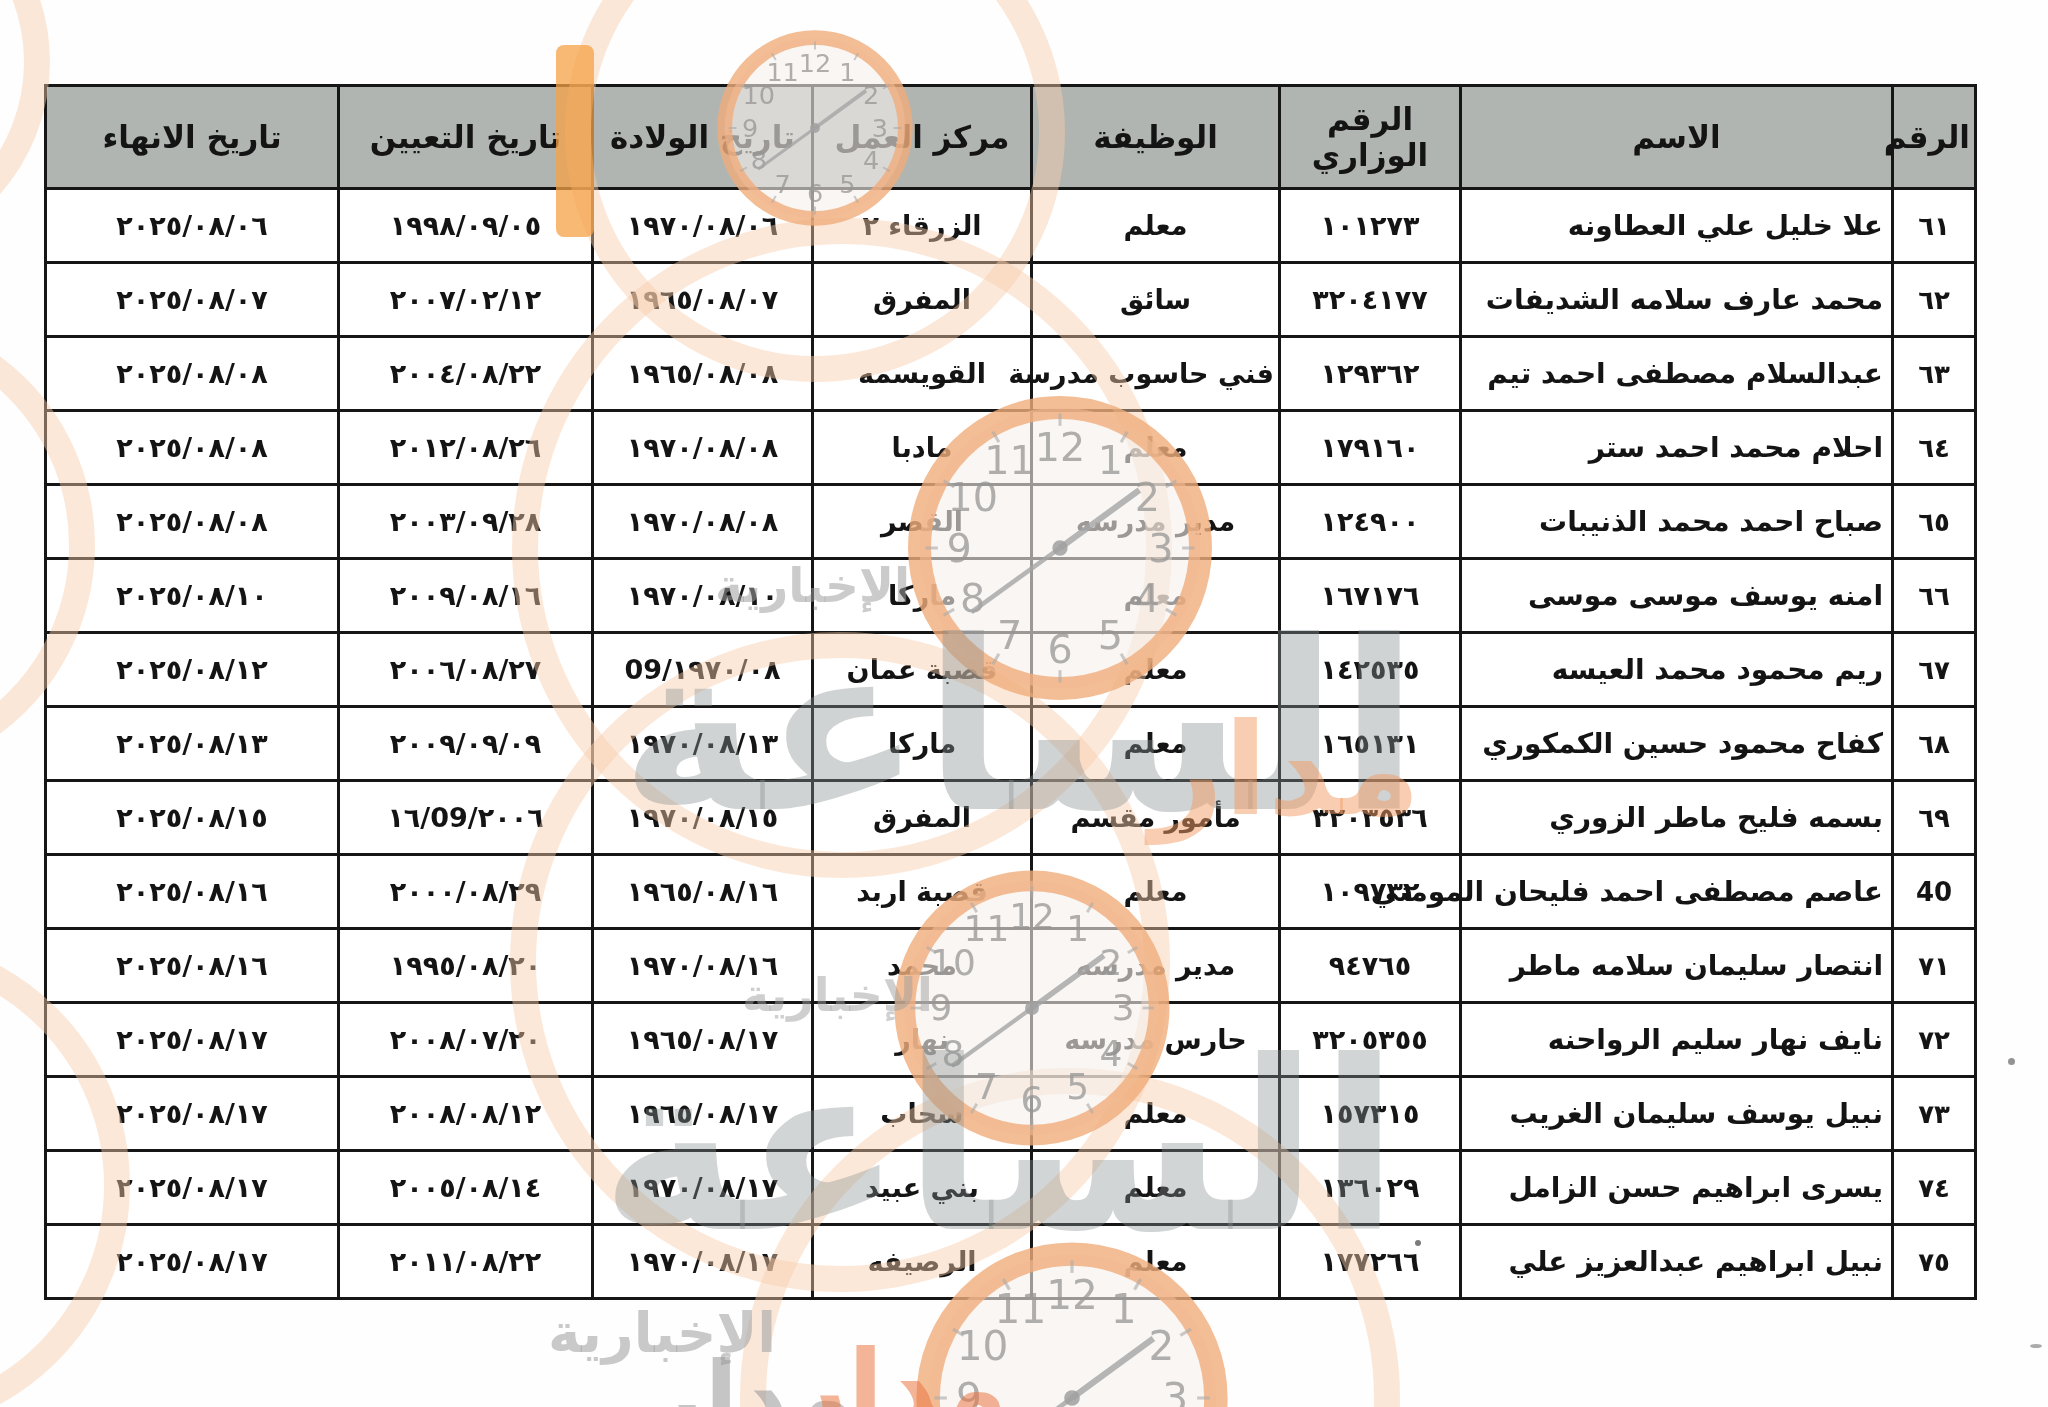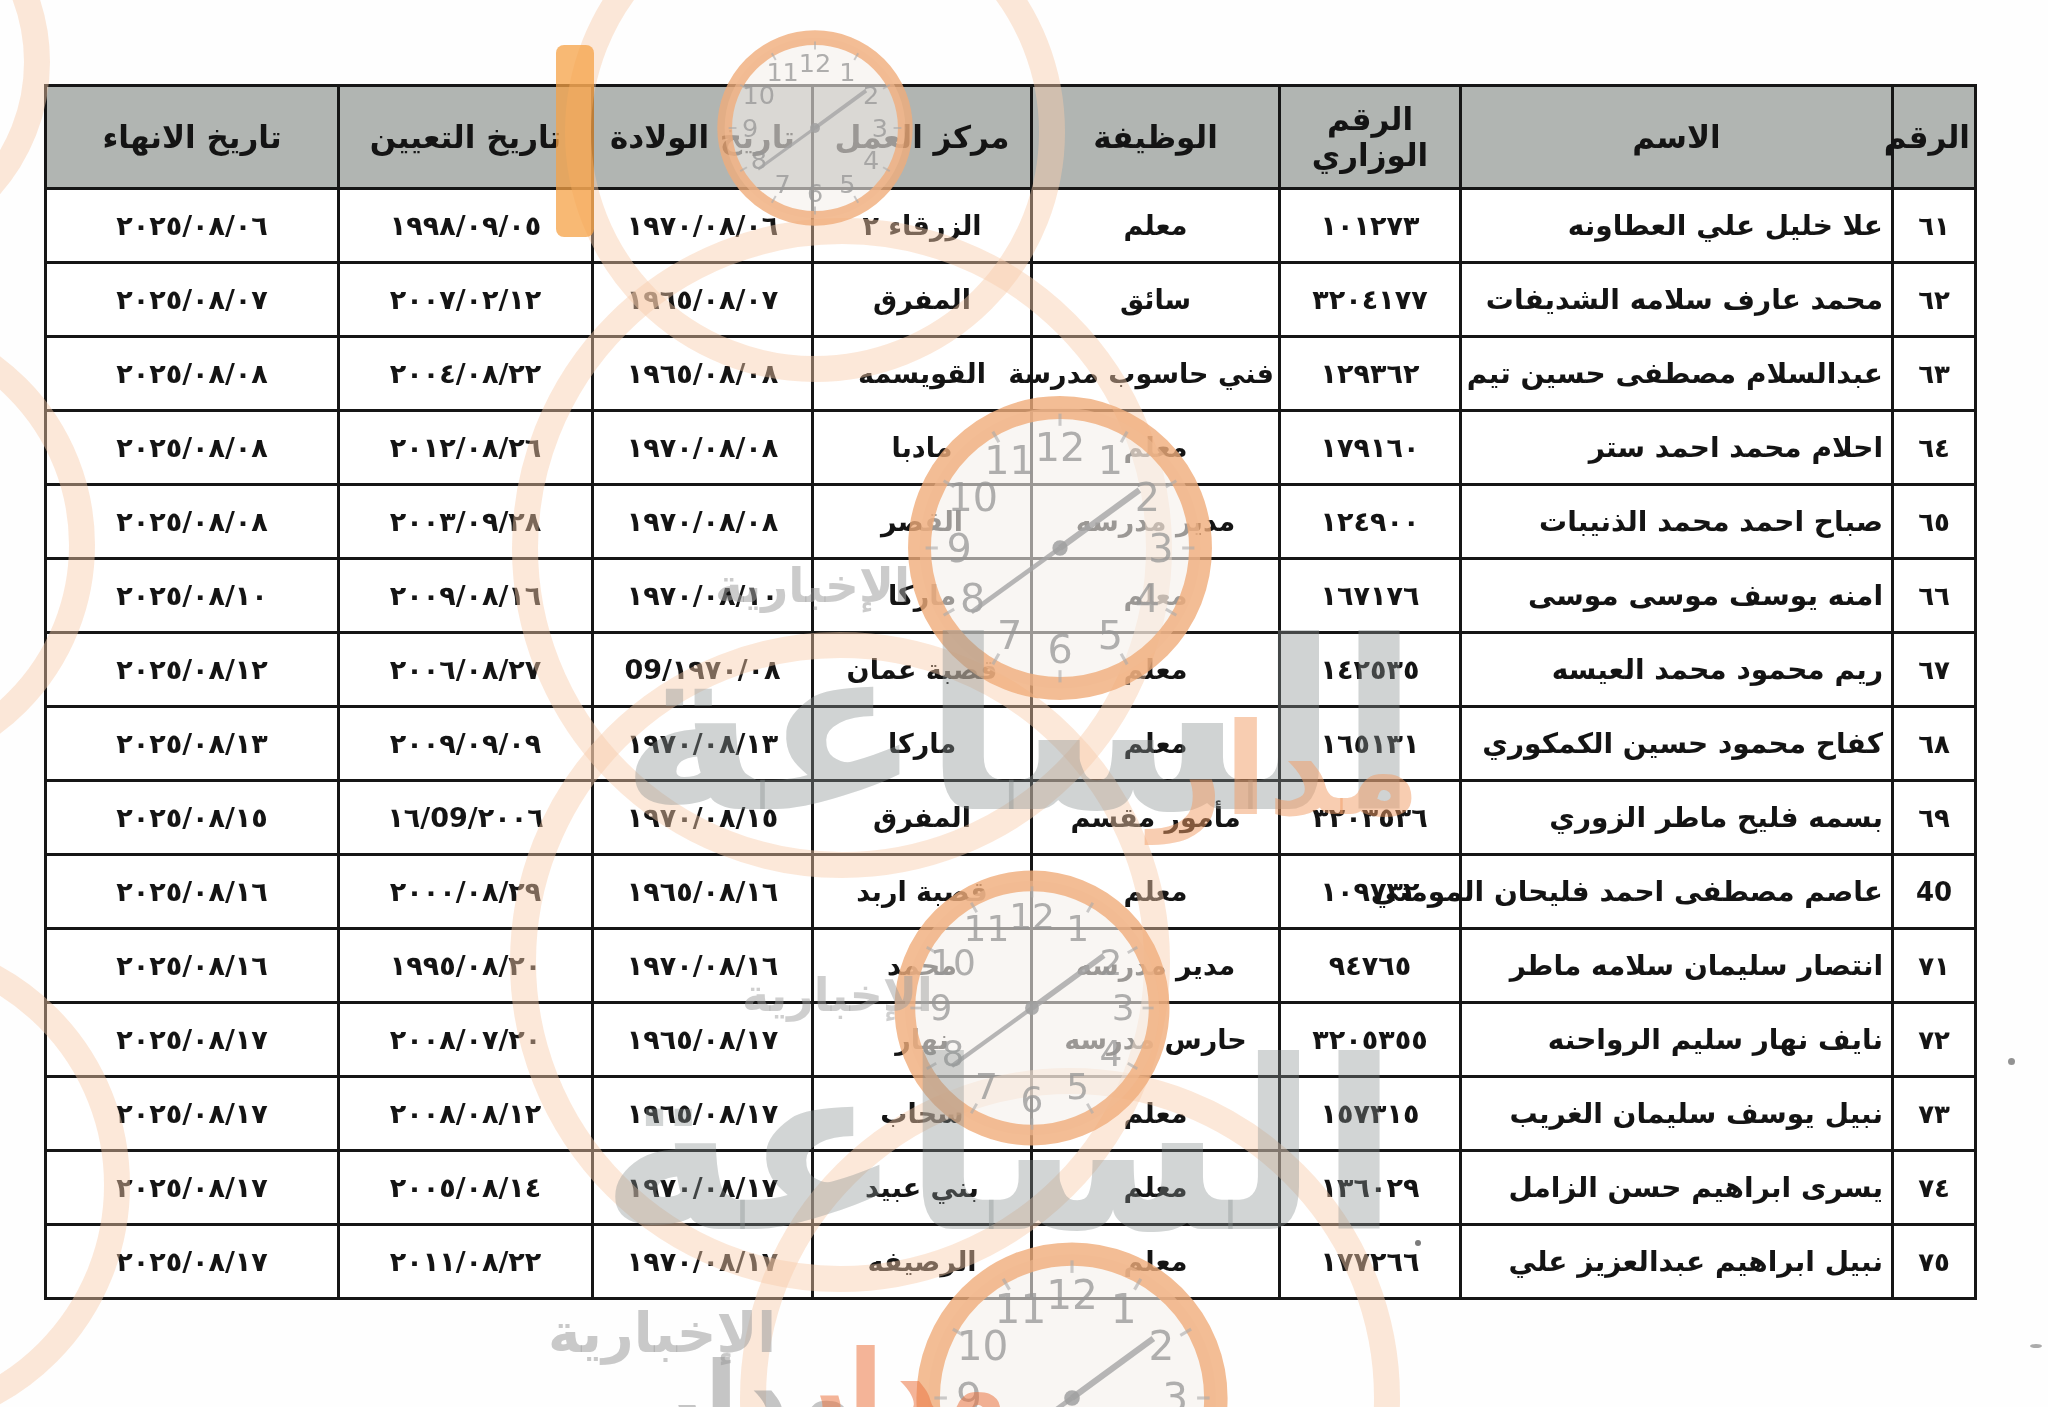--- a/index.html
+++ b/index.html
@@ -89,21 +89,21 @@
           <td class="c-name"><span class="cellv">محمد عارف سلامه الشديفات</span></td>
           <td class="c-ministry"><span class="cellv">٣٢٠٤١٧٧</span></td>
           <td class="c-job"><span class="cellv">سائق</span></td>
           <td class="c-center"><span class="cellv">المفرق</span></td>
           <td class="c-birth"><span class="cellv">١٩٦٥/٠٨/٠٧</span></td>
           <td class="c-hire"><span class="cellv">٢٠٠٧/٠٢/١٢</span></td>
           <td class="c-end"><span class="cellv">٢٠٢٥/٠٨/٠٧</span></td>
         </tr>
         <tr>
           <td class="c-num"><span class="cellv">٦٣</span></td>
-          <td class="c-name"><span class="cellv">عبدالسلام مصطفى حسين تيم</span></td>
+          <td class="c-name"><span class="cellv">عبدالسلام مصطفى احمد تيم</span></td>
           <td class="c-ministry"><span class="cellv">١٢٩٣٦٢</span></td>
           <td class="c-job"><span class="cellv">فني حاسوب مدرسة</span></td>
           <td class="c-center"><span class="cellv">القويسمه</span></td>
           <td class="c-birth"><span class="cellv">١٩٦٥/٠٨/٠٨</span></td>
           <td class="c-hire"><span class="cellv">٢٠٠٤/٠٨/٢٢</span></td>
           <td class="c-end"><span class="cellv">٢٠٢٥/٠٨/٠٨</span></td>
         </tr>
         <tr>
           <td class="c-num"><span class="cellv">٦٤</span></td>
           <td class="c-name"><span class="cellv">احلام محمد احمد ستر</span></td>

